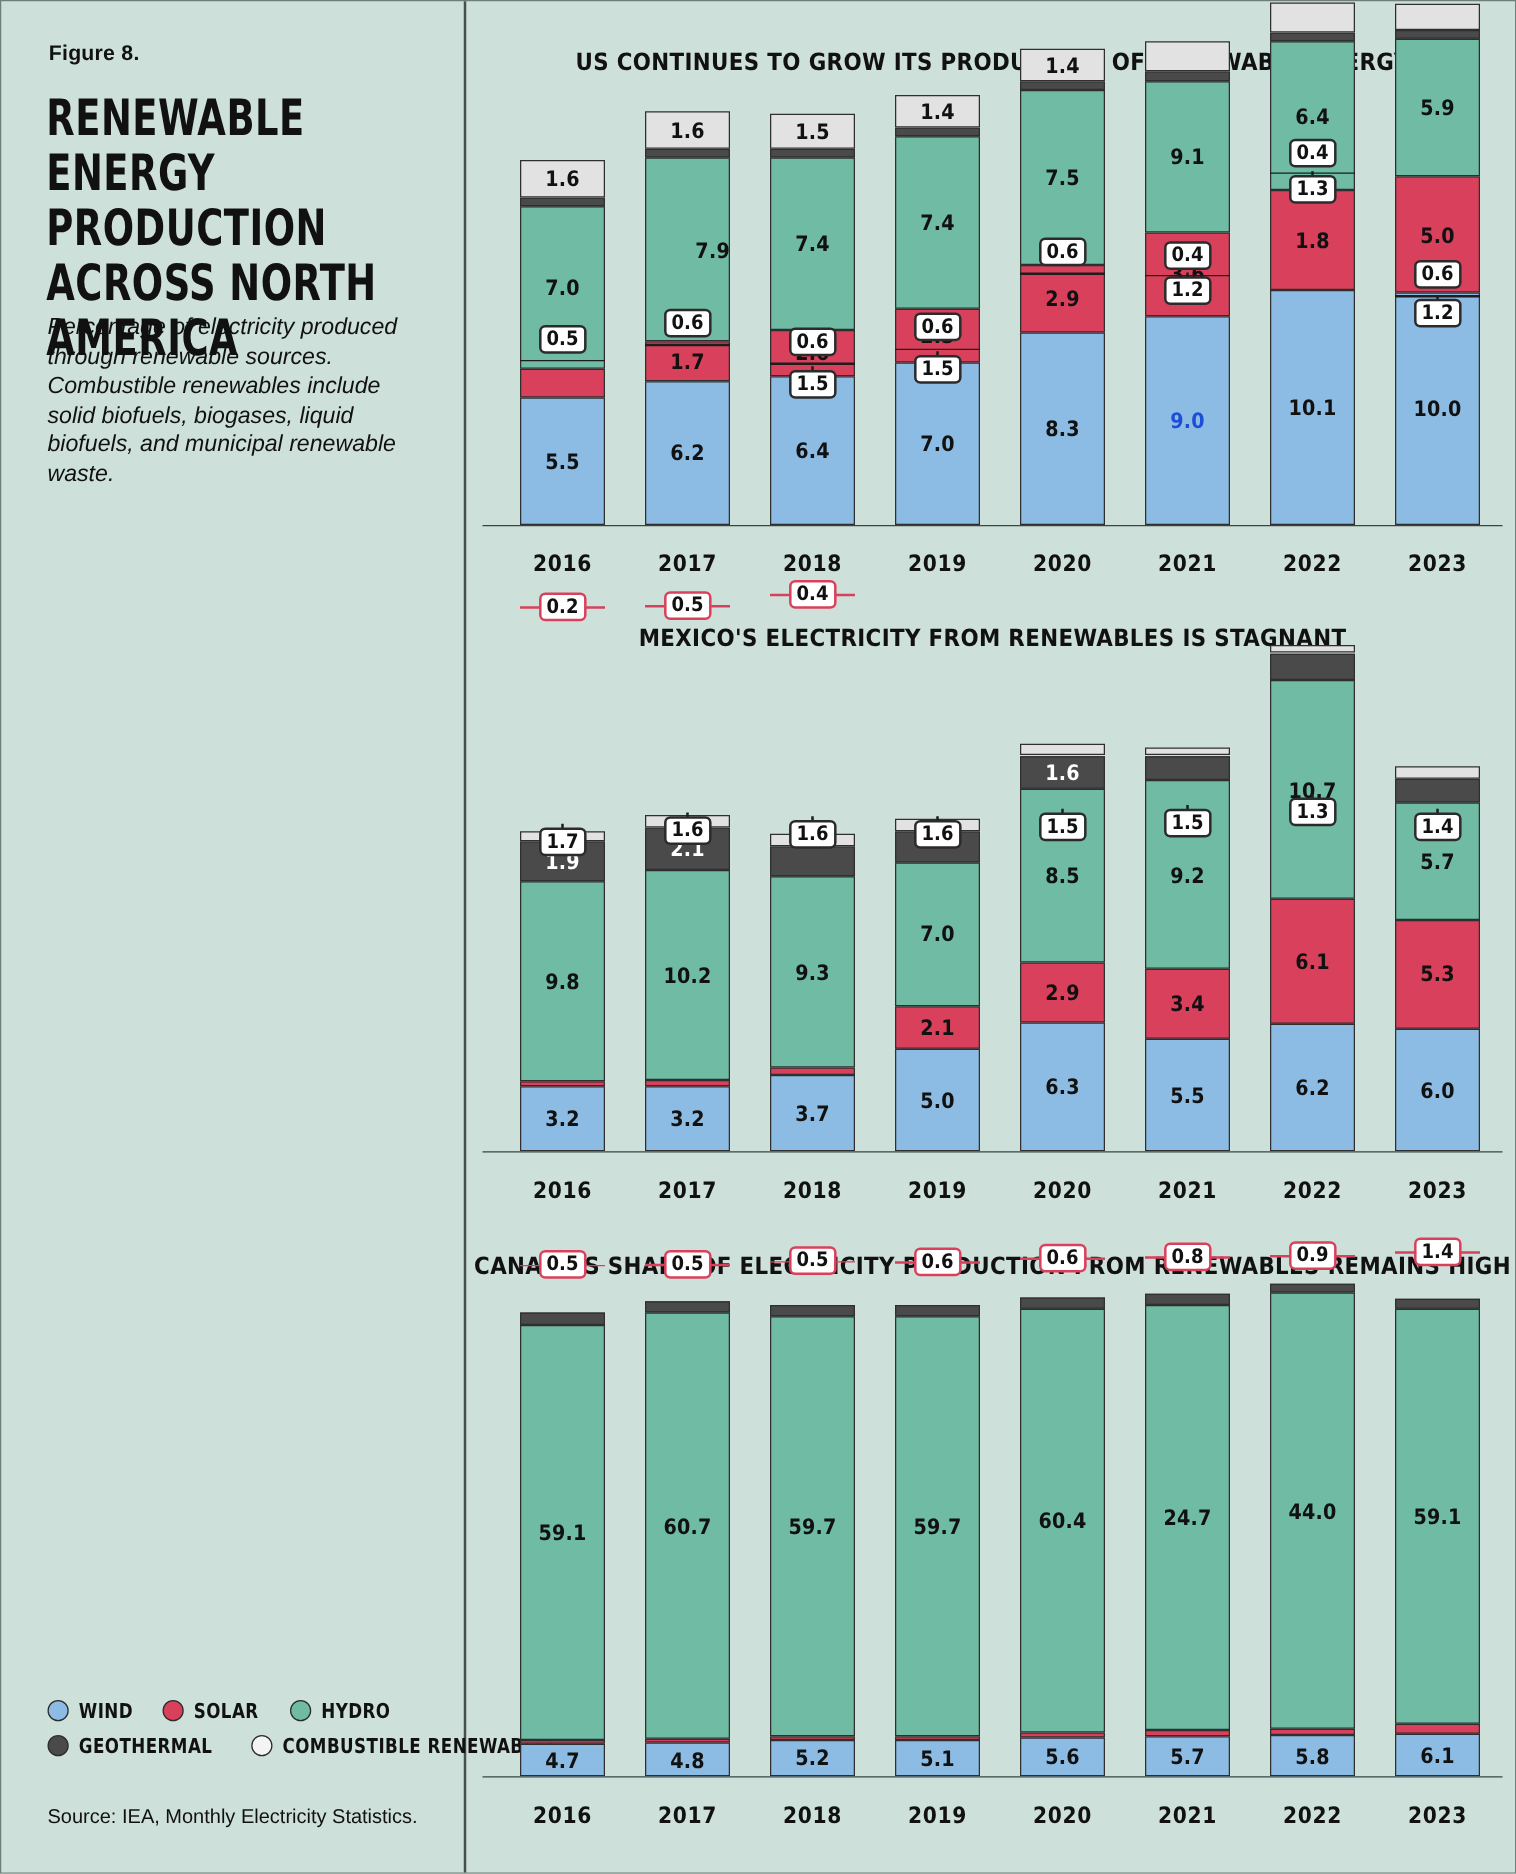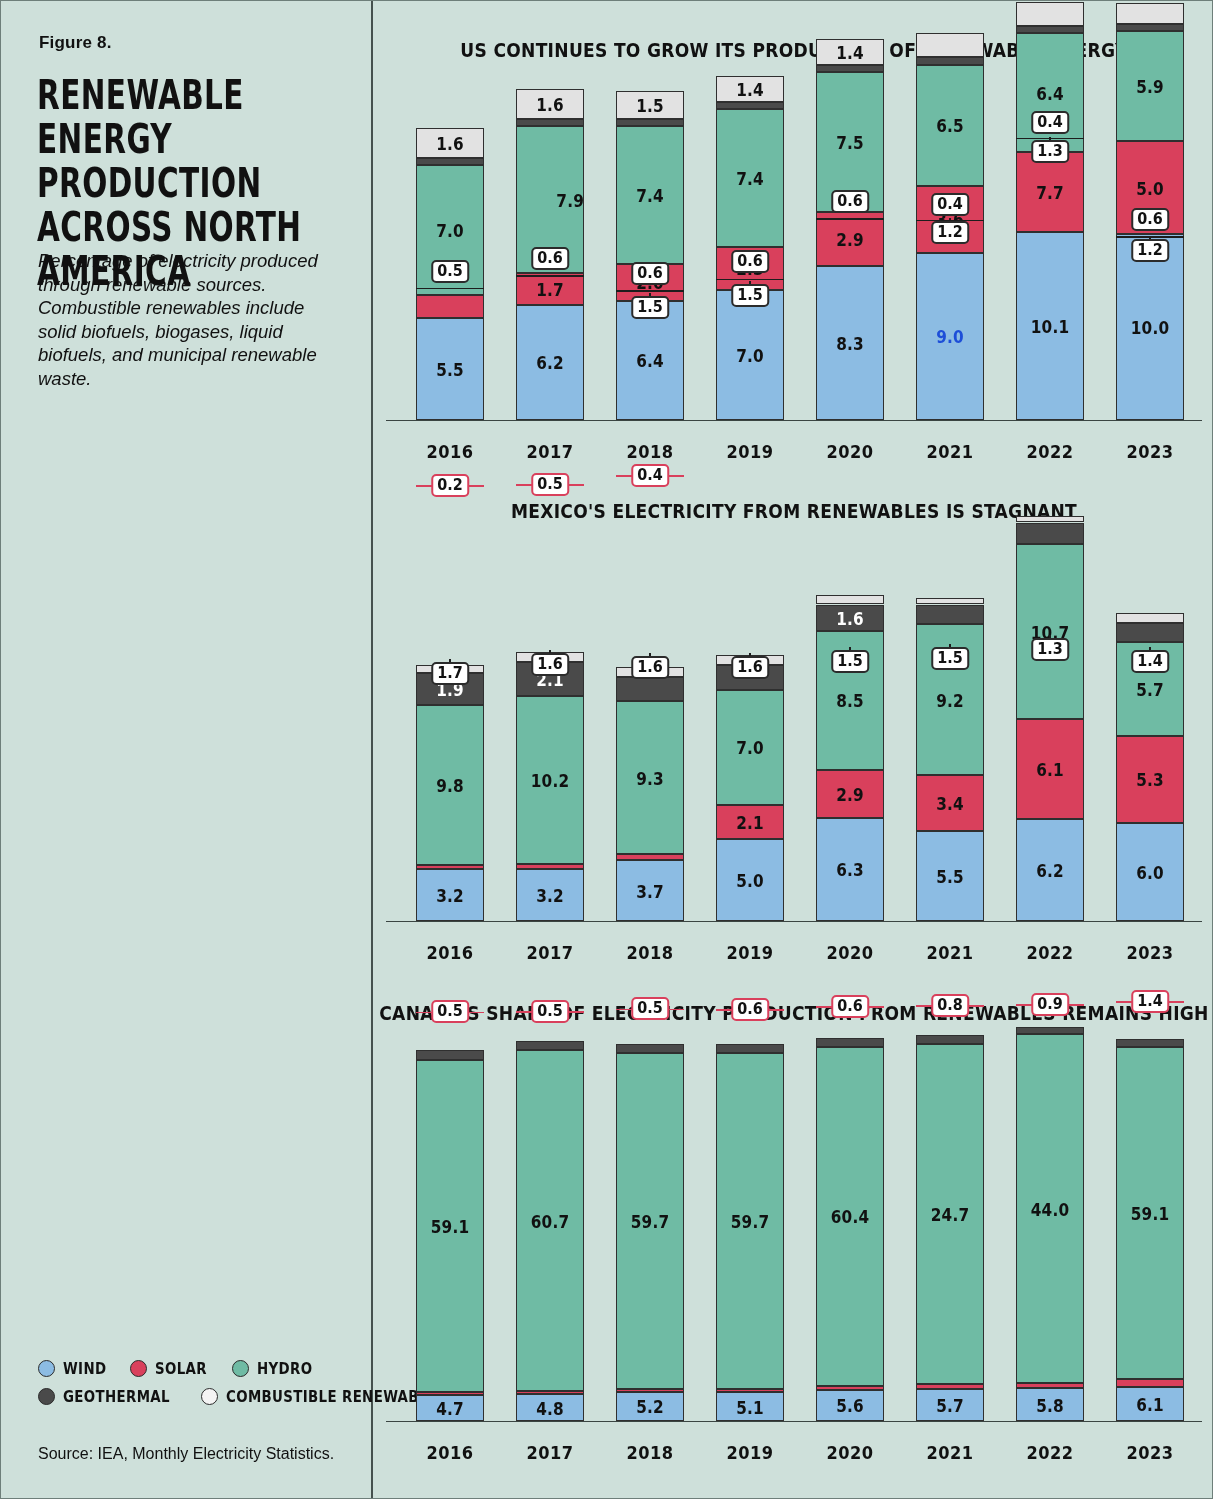--- a/index.html
+++ b/index.html
@@ -163,31 +163,31 @@
             <div class="callout"></div>
             <div class="seg" style="bottom: 355.26px; height: 26.04px; background: rgb(226, 226, 226);"></div>
             <div class="seg-label" style="bottom: 357.28px; color: rgb(17, 17, 17);">1.4</div>
           </div>
           <div class="bar-col" style="left: 541px; height: 341px;">
             <div class="seg" style="bottom: 0px; height: 167.4px; background: rgb(140, 188, 227);"></div>
             <div class="seg-label" style="bottom: 72.7px; color: #1d4ed8;">9.0</div>
             <div class="seg" style="bottom: 167.4px; height: 66.96px; background: rgb(217, 64, 92);"></div>
             <div class="seg-label" style="bottom: 189.88px; color: rgb(17, 17, 17);">3.6</div>
             <div class="seg" style="bottom: 234.36px; height: 120.9px; background: rgb(111, 187, 164);"></div>
-            <div class="seg-label" style="bottom: 283.81px; color: rgb(17, 17, 17);">6.5</div>
+            <div class="seg-label" style="bottom: 283.81px; color: rgb(17, 17, 17);">9.1</div>
             <div class="seg" style="bottom: 355.26px; height: 7.44px; background: rgb(74, 74, 74);"></div>
             <div class="callout"></div>
             <div class="seg" style="bottom: 362.7px; height: 24.18px; background: rgb(226, 226, 226);"></div>
             <div class="callout"></div>
           </div>
           <div class="bar-col" style="left: 641px; height: 341px;">
             <div class="seg" style="bottom: 0px; height: 187.86px; background: rgb(140, 188, 227);"></div>
             <div class="seg-label" style="bottom: 82.93px; color: rgb(17, 17, 17);">10.1</div>
             <div class="seg" style="bottom: 187.86px; height: 79.98px; background: rgb(217, 64, 92);"></div>
-            <div class="seg-label" style="bottom: 216.85px; color: rgb(17, 17, 17);">7.7</div>
+            <div class="seg-label" style="bottom: 216.85px; color: rgb(17, 17, 17);">1.8</div>
             <div class="seg" style="bottom: 267.84px; height: 119.04px; background: rgb(111, 187, 164);"></div>
             <div class="seg-label" style="bottom: 316.36px; color: rgb(17, 17, 17);">6.4</div>
             <div class="seg" style="bottom: 386.88px; height: 7.44px; background: rgb(74, 74, 74);"></div>
             <div class="callout"></div>
             <div class="seg" style="bottom: 394.32px; height: 24.18px; background: rgb(226, 226, 226);"></div>
             <div class="callout"></div>
           </div>
           <div class="bar-col" style="left: 741px; height: 341px;">
             <div class="seg" style="bottom: 0px; height: 186px; background: rgb(140, 188, 227);"></div>
             <div class="seg-label" style="bottom: 82px; color: rgb(17, 17, 17);">10.0</div>

